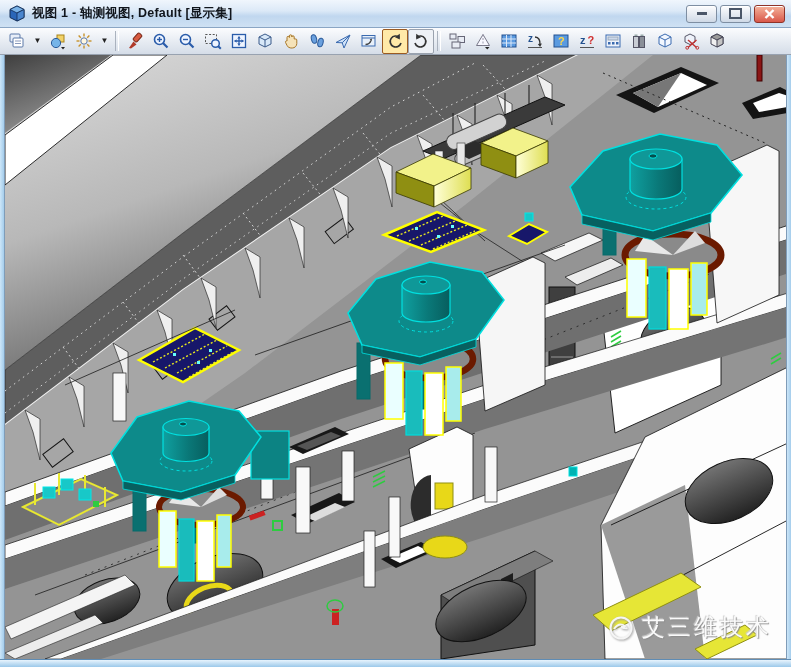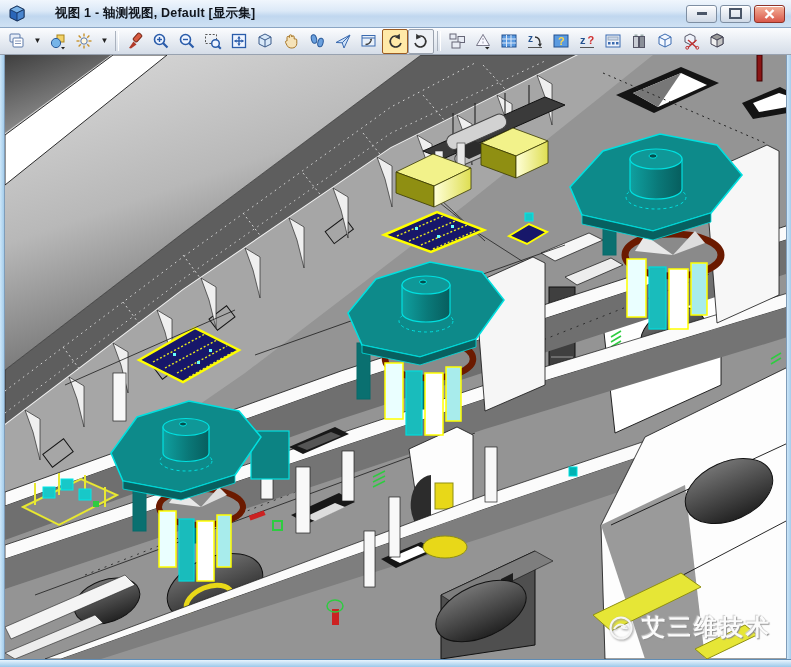--- a/index.html
+++ b/index.html
@@ -1,20 +1,20 @@
 <!DOCTYPE html>
 <html><head>
 <meta charset="utf-8">
 <style>
   html,body{margin:0;padding:0;background:#555;font-family:"Liberation Sans",sans-serif;}
   .window{position:relative;width:791px;height:667px;background:#b3d6f2;outline:1px solid #11263f;box-sizing:border-box;overflow:hidden;}
   
   .titlebar{position:absolute;left:0;top:0;width:791px;height:28px;
     background:linear-gradient(#f0f6fd 0%,#dcE9f7 40%,#c0d7ef 60%,#cfe1f3 100%);
-    border-bottom:1px solid #8aa5c4;display:flex;align-items:center;box-sizing:border-box;padding:7px 6px;gap:23px;}
+    border-bottom:1px solid #8aa5c4;display:flex;align-items:center;box-sizing:border-box;padding:7px 6px;}
   .titlebar .app-icon{width:18px;height:18px;margin:0 6px 0 2px;display:inline-flex;}
   .titlebar .title{font-size:12.5px;font-weight:bold;color:#10151c;white-space:nowrap;letter-spacing:.2px;}
   .controls{margin-left:auto;display:flex;gap:3px;}
   .ctl{width:29px;height:16px;border-radius:3px;border:1px solid #7e8ea2;display:flex;align-items:center;justify-content:center;
        background:linear-gradient(#fdfdfe,#cfd9e6);box-shadow:inset 0 1px 0 #fff;cursor:default;}
   .ctl .bar{width:10px;height:3px;background:#4a5668;}
   .ctl .box{width:9px;height:7px;border:2px solid #4a5668;background:transparent;}
   .ctl.close{background:linear-gradient(#f5b49c,#d9584a);border-color:#8f3328;}
   .ctl.close svg{display:block;}
   
@@ -25,21 +25,21 @@
   .tb-btn.narrow{width:13px;}
   .tb-btn.selected{background:#ffe9a8;border:1px solid #9a5a22;}
   .tb-btn.boxed{border:1px solid #9aa2ae;background:#eef1f6;}
   .tb-sep{width:2px;height:20px;margin:0 3px;border-left:1px solid #aab2be;border-right:1px solid #fff;}
   .dd{font-size:8px;color:#222;line-height:1;}
   
   .viewport{position:absolute;left:4px;top:55px;width:783px;height:604px;background:#fff;overflow:hidden;
     border-left:1px solid #7f9cb8;border-right:1px solid #7f9cb8;box-sizing:border-box;}
   .viewport svg.scene{display:block;}
   .watermark{position:absolute;right:14px;bottom:16px;display:flex;align-items:center;gap:8px;
-    color:#fbfbfb;font-size:23px;font-weight:bold;letter-spacing:3px;
+    color:#fbfbfb;font-size:23px;font-weight:normal;letter-spacing:3px;
     text-shadow:1px 1px 1px #8e8e8e,-1px -1px 1px #cFcFcF;}
   .watermark svg{filter:drop-shadow(1px 1px 1px #9a9a9a);}
   .bottomframe{position:absolute;left:0;bottom:0;width:791px;height:8px;
     background:linear-gradient(#e8f4fd,#9cc9ea);border-top:1px solid #5f8cb4;box-sizing:border-box;}
   .sideframe{position:absolute;top:55px;width:4px;height:604px;background:linear-gradient(90deg,#cde6f8,#a4cdec);}
   .sideframe.left{left:0;} .sideframe.right{right:0;}
 </style>
 </head>
 <body>
 

